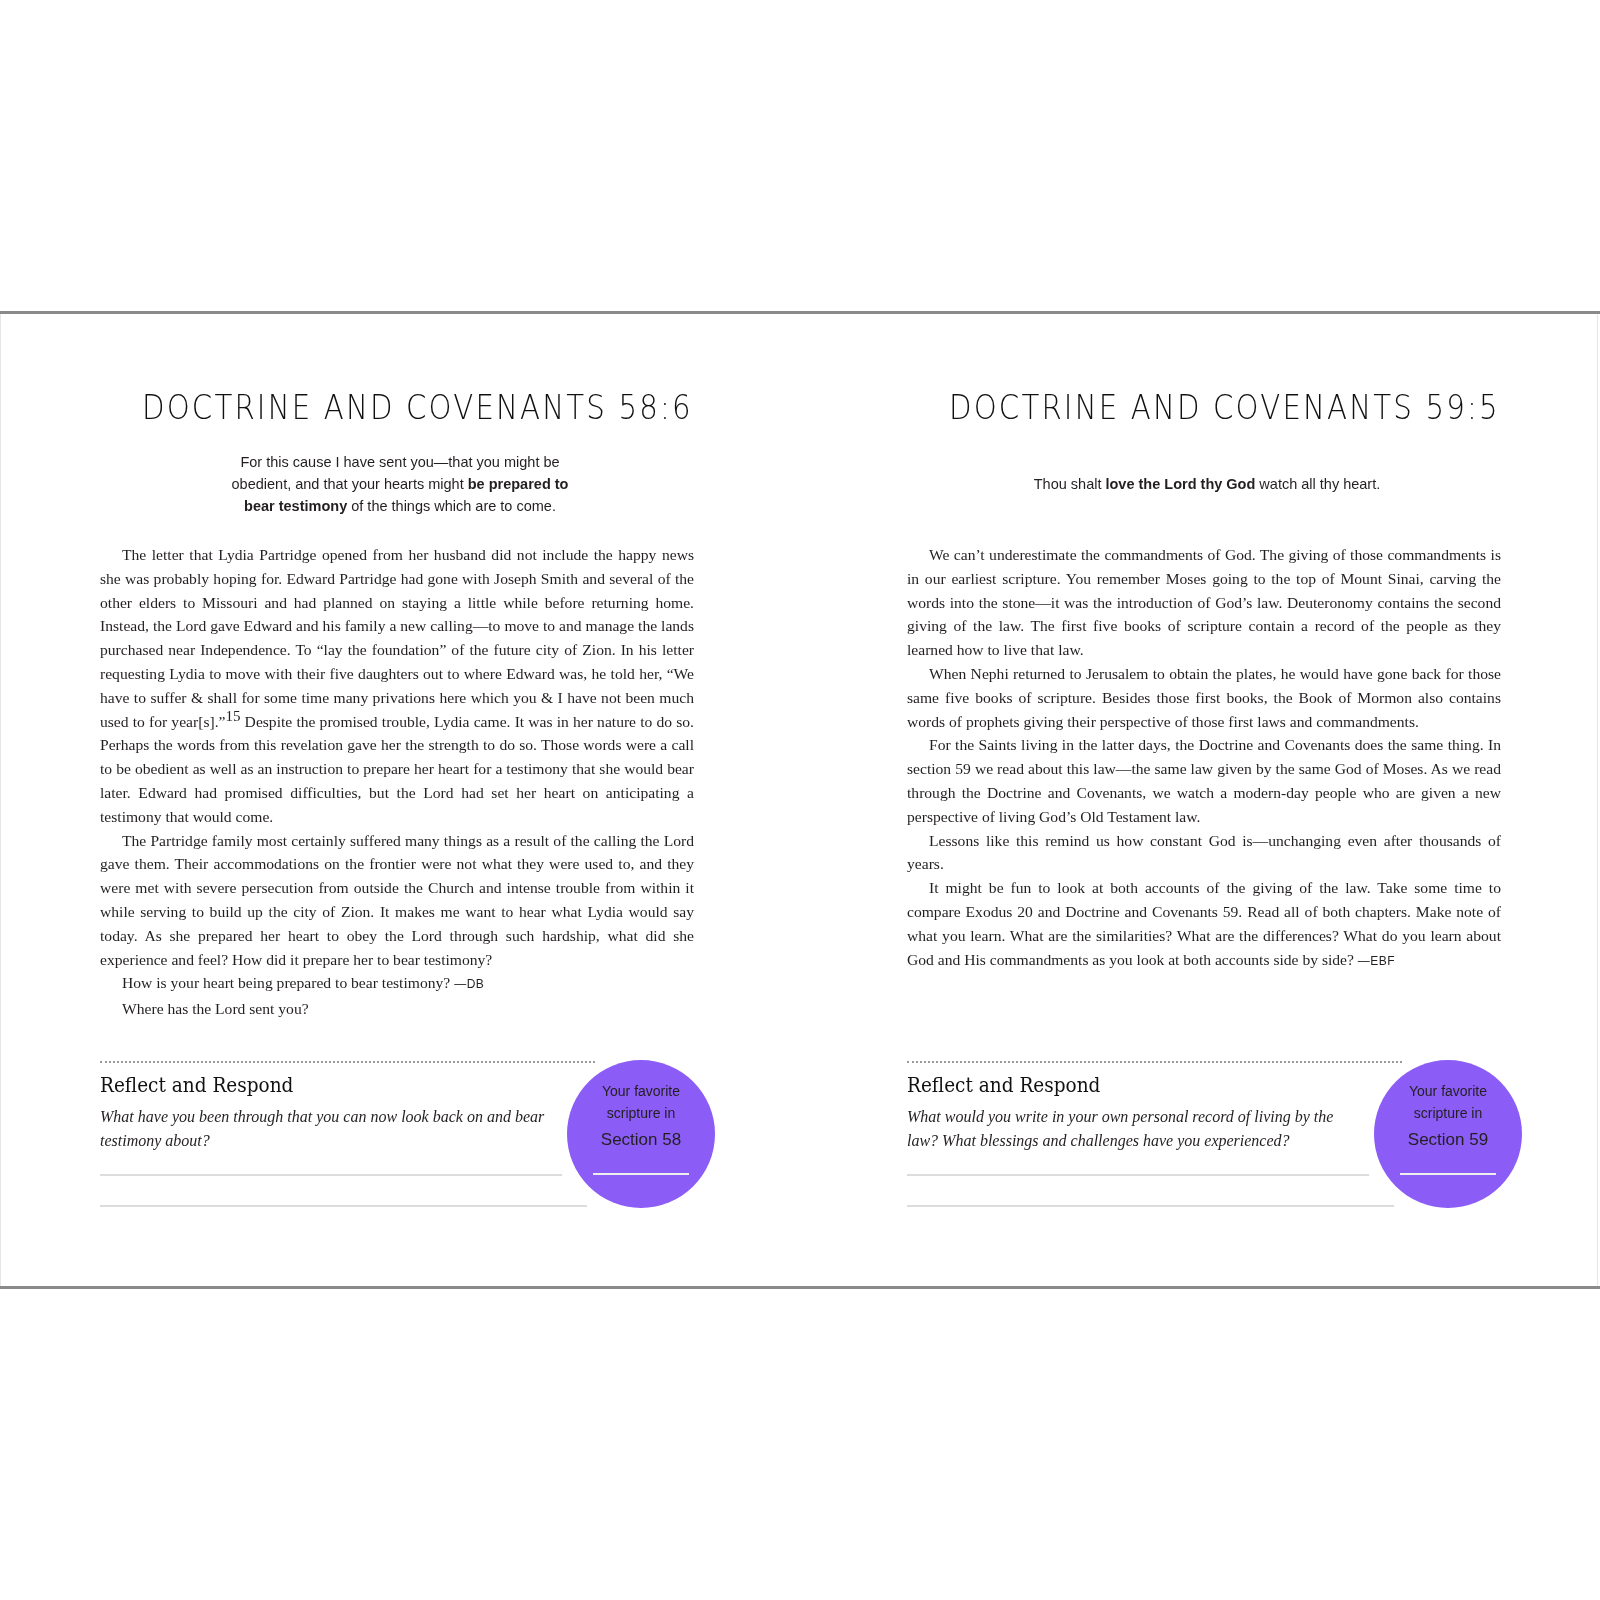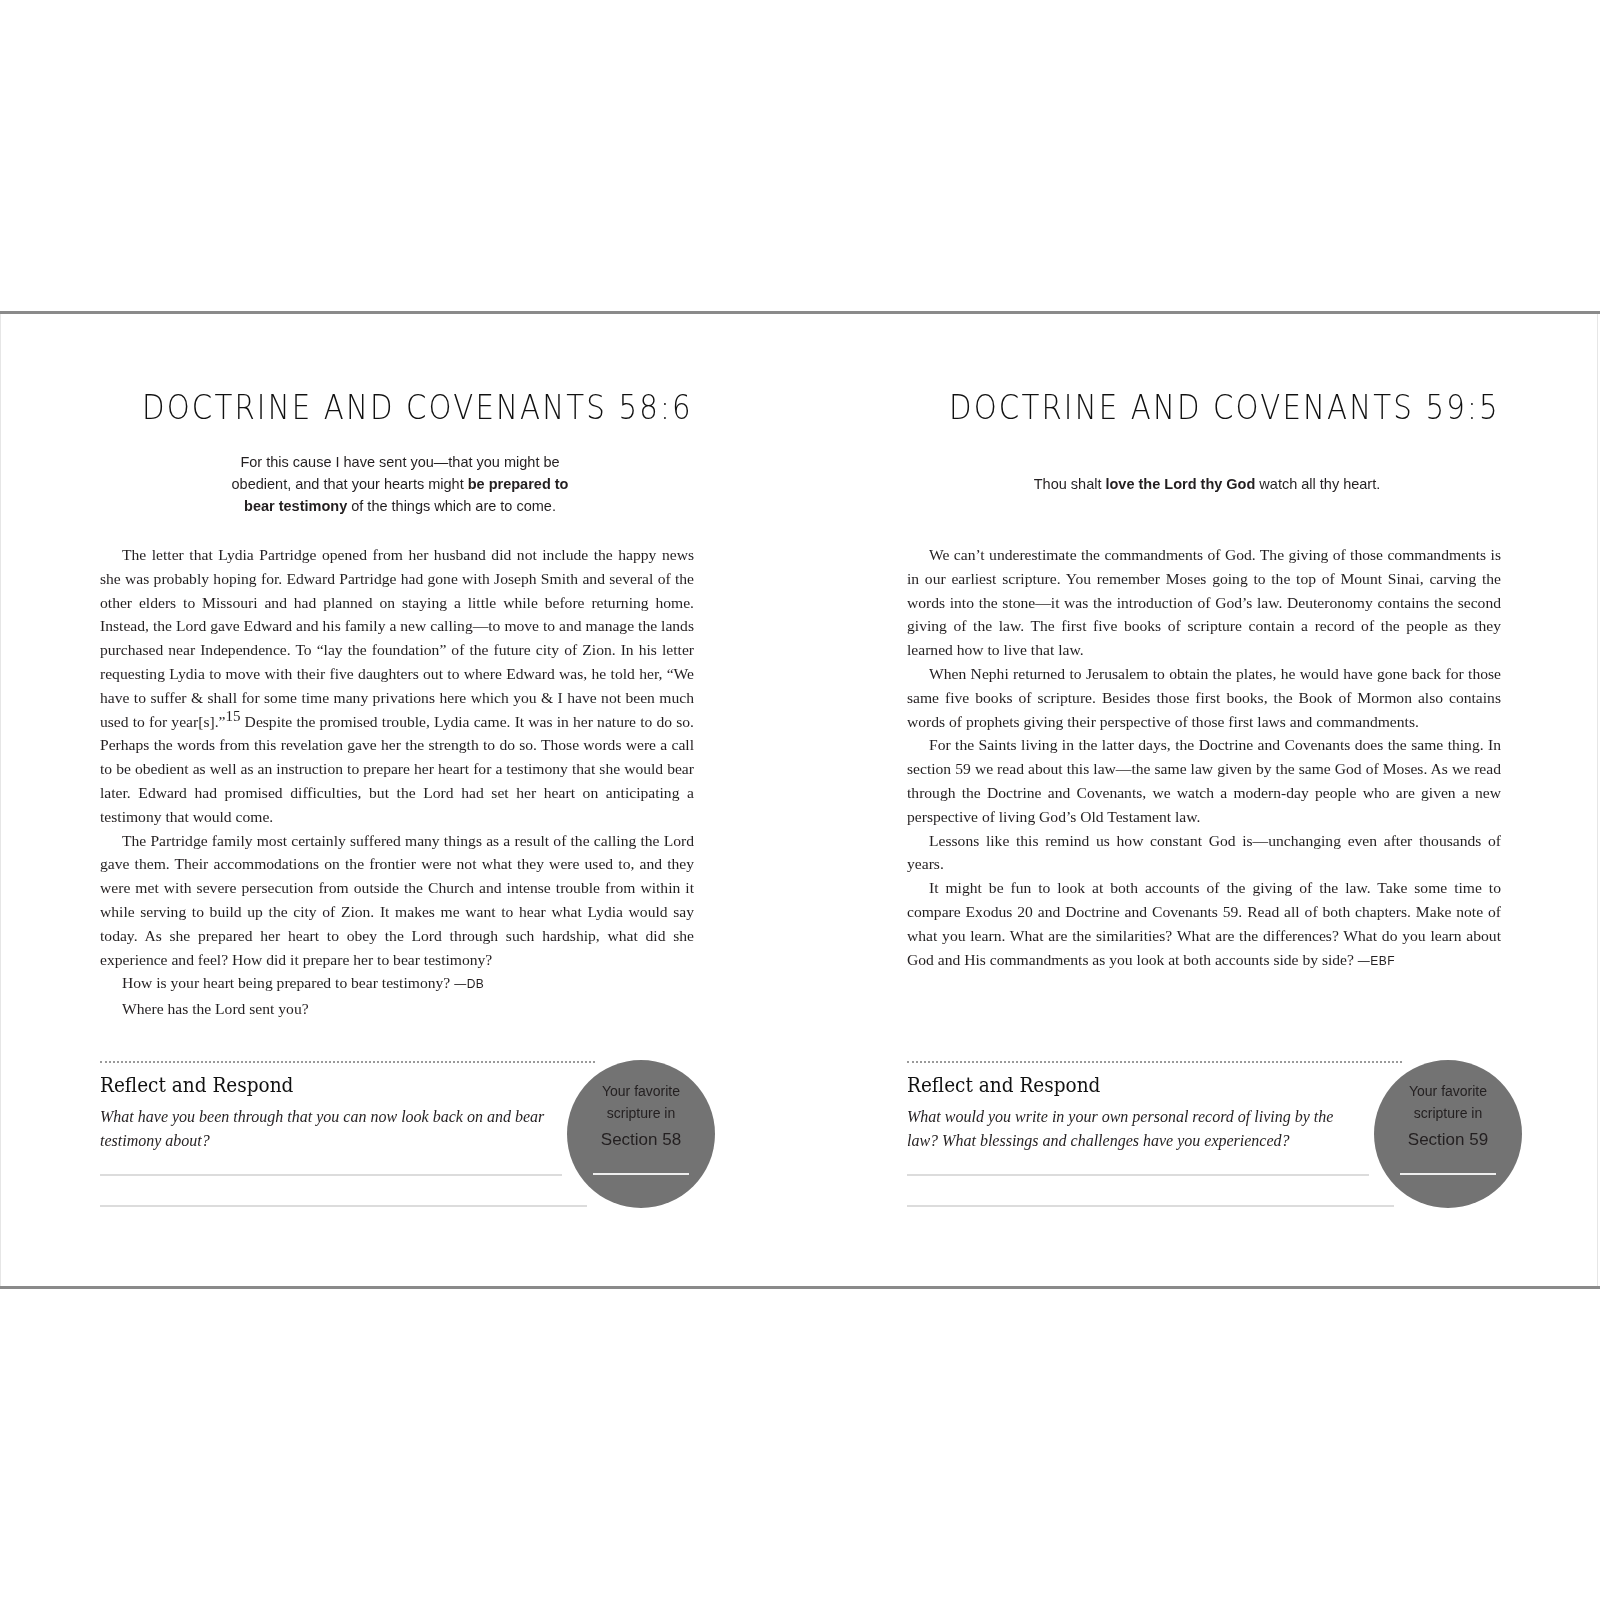--- a/index.html
+++ b/index.html
@@ -29,21 +29,21 @@
   .sig { font-family: "Liberation Sans", sans-serif; font-size: 12px; letter-spacing: 0.5px; }
   sup { font-size: 15px; line-height: 0; }
 
   .dotted { position: absolute; top: 758px; left: 0; width: 495px; border-top: 2px dotted #9a9a9a; }
   .rr-heading { position: absolute; top: 770px; left: 0; font-family: "DejaVu Serif", serif; font-size: 21px; color: #111; transform: scaleX(0.88); transform-origin: left; }
   .rr-question { position: absolute; top: 802px; left: 0; width: 450px; font-family: "Liberation Serif", serif; font-style: italic; font-size: 16px; line-height: 24px; color: #231f20; }
   .line { position: absolute; left: 0; height: 2px; background: #dcdcdc; }
   .line.l1 { top: 871px; width: 462px; }
   .line.l2 { top: 902px; width: 487px; }
 
-  .circle { position: absolute; top: 757px; left: 467px; width: 148px; height: 148px; border-radius: 50%; background: #737373; }
+  .circle { position: absolute; top: 757px; left: 467px; width: 148px; height: 148px; border-radius: 50%; background: #8b5cf6; }
   .circle .c-label { position: absolute; top: 20px; left: 0; width: 148px; text-align: center; font-family: "Liberation Sans", sans-serif; font-size: 14px; line-height: 22px; color: #231f20; }
   .circle .c-section { position: absolute; top: 62px; left: 0; width: 148px; text-align: center; font-family: "Liberation Sans", sans-serif; font-size: 17px; color: #231f20; margin-top: 8px; }
   .circle .c-line { position: absolute; top: 113px; left: 26px; width: 96px; height: 2px; background: #eeeeee; }
 </style>
 </head>
 <body>
 
 <div class="rule top"></div>
 <div class="rule bottom"></div>
 <div class="edge-left"></div>

